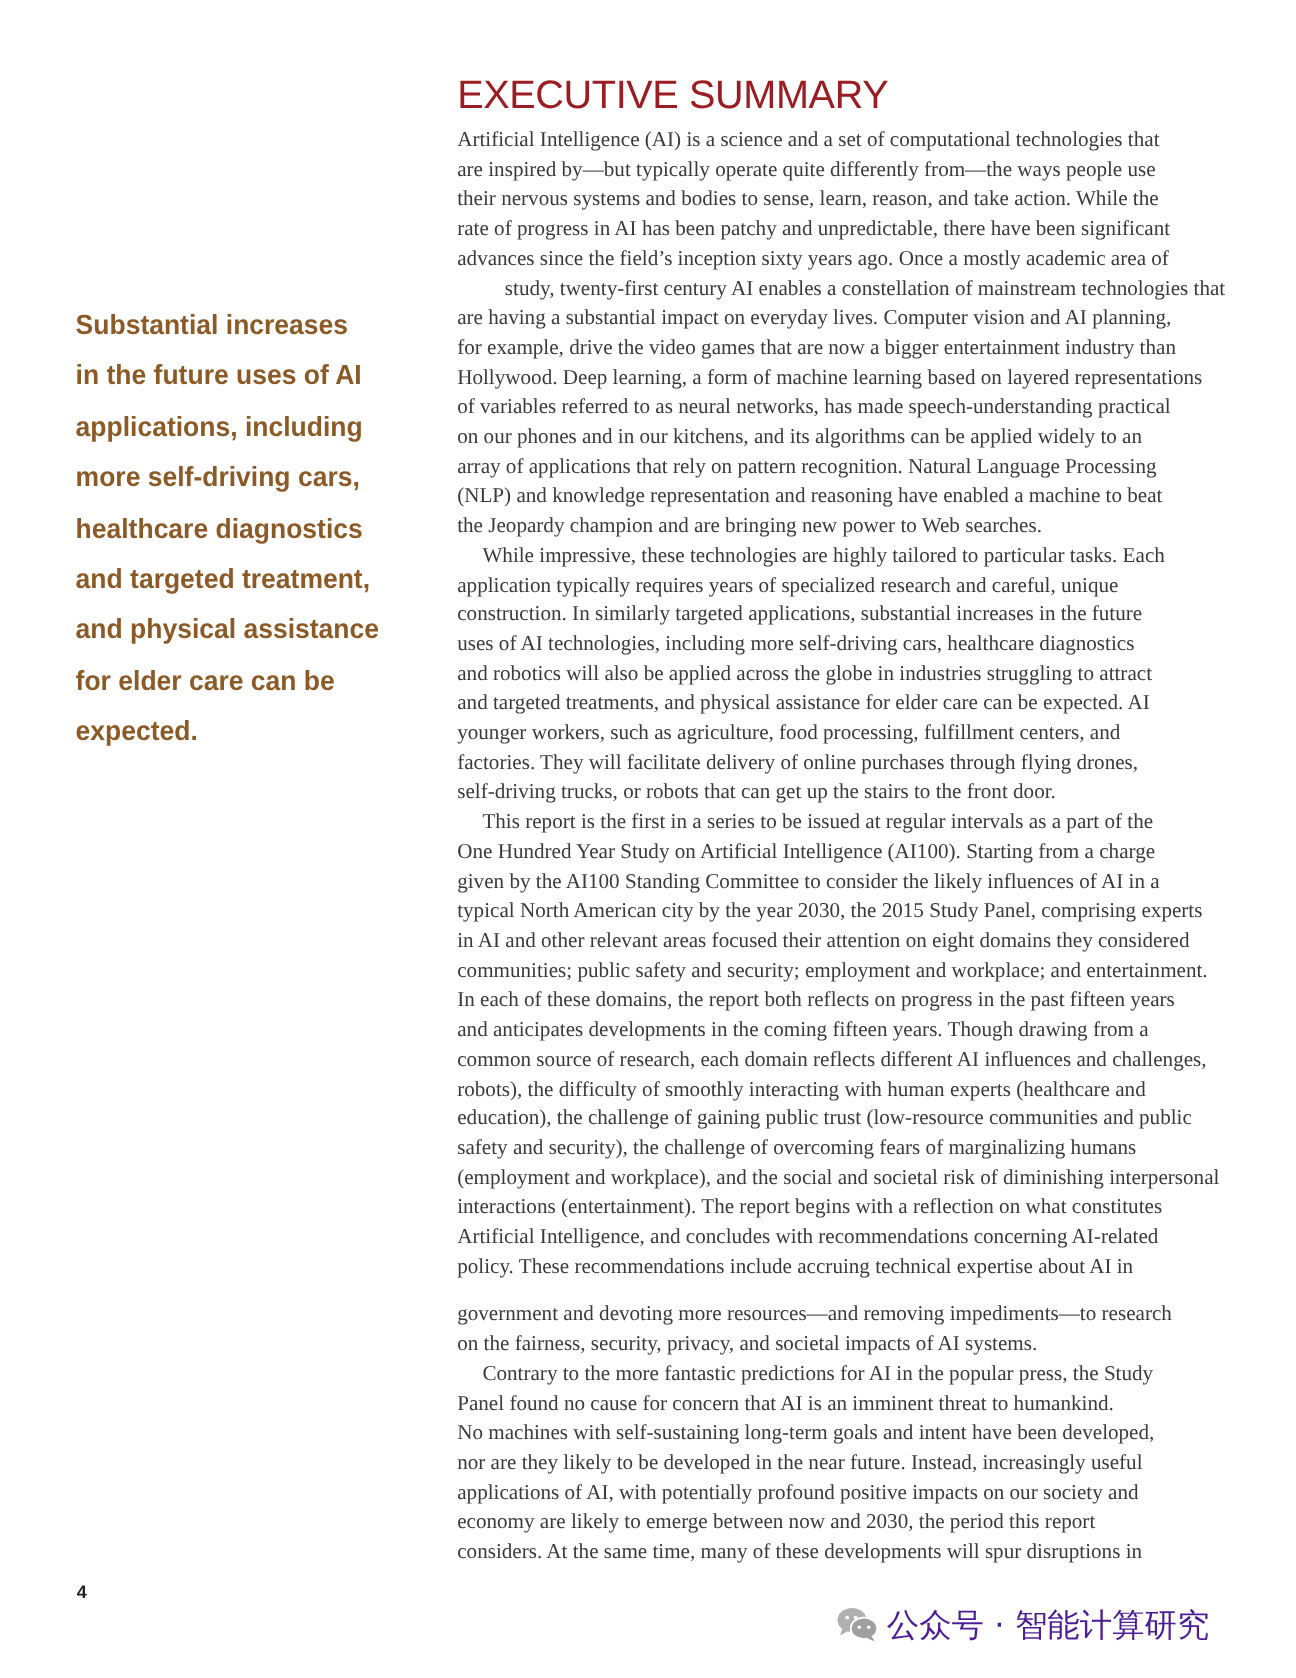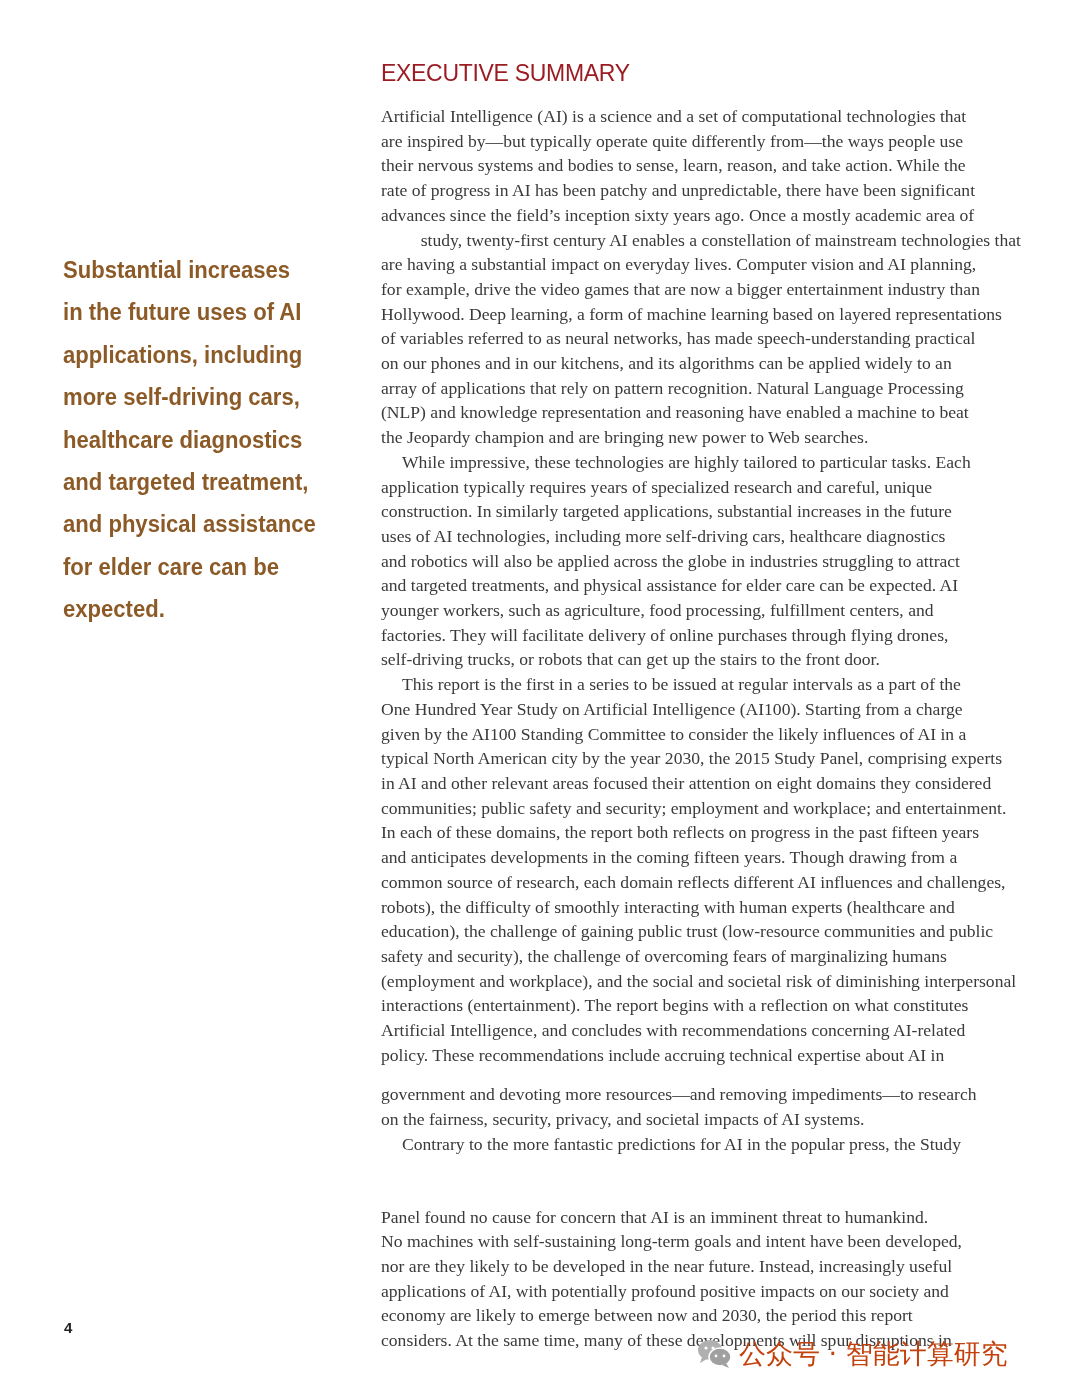--- a/index.html
+++ b/index.html
@@ -1,20 +1,20 @@
 <!DOCTYPE html>
 <html><head>
 <meta charset="utf-8">
 <style>
   html, body { margin:0; padding:0; background:#ffffff; }
   body { width:1080px; height:1398px; position:relative; overflow:hidden; }
   .title {
     position:absolute; left:381px; top:60px;
     font-family:"Liberation Sans", sans-serif;
-    font-size:23px; color:#9b1c22; letter-spacing:-0.3px;
+    font-size:33px; color:#9b1c22; letter-spacing:-0.3px;
     white-space:nowrap; margin:0; font-weight:normal;text-align:center;
   }
   .pullquote {
     position:absolute; left:63px; top:249px; width:290px;
     font-family:"Liberation Sans", sans-serif; font-weight:bold;
     font-size:23px; line-height:42.4px; color:#8c5a26;
     transform:scaleX(0.96); transform-origin:left top;
   }
   .pullquote .ln { display:block; white-space:nowrap; }
   .body {
@@ -25,21 +25,21 @@
   .body .ln { display:block; white-space:nowrap; }
   .body .indent { padding-left:21px; }
   .pagenum {
     position:absolute; left:64px; top:1319px;
     font-family:"Liberation Sans", sans-serif; font-weight:bold;
     font-size:15px; color:#222;
   }
   .watermark {
     position:absolute; left:697px; top:1336px;
     display:flex; align-items:center; gap:6px;
-    font-family:"DejaVu Sans", sans-serif; font-size:27px; color:#c2410c;
+    font-family:"DejaVu Sans", sans-serif; font-size:27px; color:#4c1d95;
     white-space:nowrap;
   }
   .watermark svg { display:block; }
 </style>
 </head>
 <body>
 
 <h1 class="title">EXECUTIVE SUMMARY</h1>
 
 <div class="pullquote" id="pullquote">
@@ -90,21 +90,21 @@
     <span class="ln" style="display: block;">robots), the difficulty of smoothly interacting with human experts (healthcare and</span>
     <span class="ln" style="display: block;">education), the challenge of gaining public trust (low-resource communities and public</span>
     <span class="ln" style="display: block;">safety and security), the challenge of overcoming fears of marginalizing humans</span>
     <span class="ln" style="display: block;">(employment and workplace), and the social and societal risk of diminishing interpersonal</span>
     <span class="ln" style="display: block;">interactions (entertainment). The report begins with a reflection on what constitutes</span>
     <span class="ln" style="display: block;">Artificial Intelligence, and concludes with recommendations concerning AI-related</span>
     <span class="ln" style="display: block;">policy. These recommendations include accruing technical expertise about AI in</span>
     <span class="ln" style="display: block; margin-top: 15px;">government and devoting more resources—and removing impediments—to research</span>
     <span class="ln" style="display: block;">on the fairness, security, privacy, and societal impacts of AI systems.</span>
     <span class="ln indent" style="display: block;">Contrary to the more fantastic predictions for AI in the popular press, the Study</span>
-    <span class="ln" style="display: block; margin-top: 48px;">Panel found no cause for concern that AI is an imminent threat to humankind.</span>
+    <span class="ln" style="display: block;">Panel found no cause for concern that AI is an imminent threat to humankind.</span>
     <span class="ln" style="display: block;">No machines with self-sustaining long-term goals and intent have been developed,</span>
     <span class="ln" style="display: block;">nor are they likely to be developed in the near future. Instead, increasingly useful</span>
     <span class="ln" style="display: block;">applications of AI, with potentially profound positive impacts on our society and</span>
     <span class="ln" style="display: block;">economy are likely to emerge between now and 2030, the period this report</span>
     <span class="ln" style="display: block;">considers. At the same time, many of these developments will spur disruptions in</span>
   </div>
 
 <div class="pagenum">4</div>
 
 <div class="watermark">

